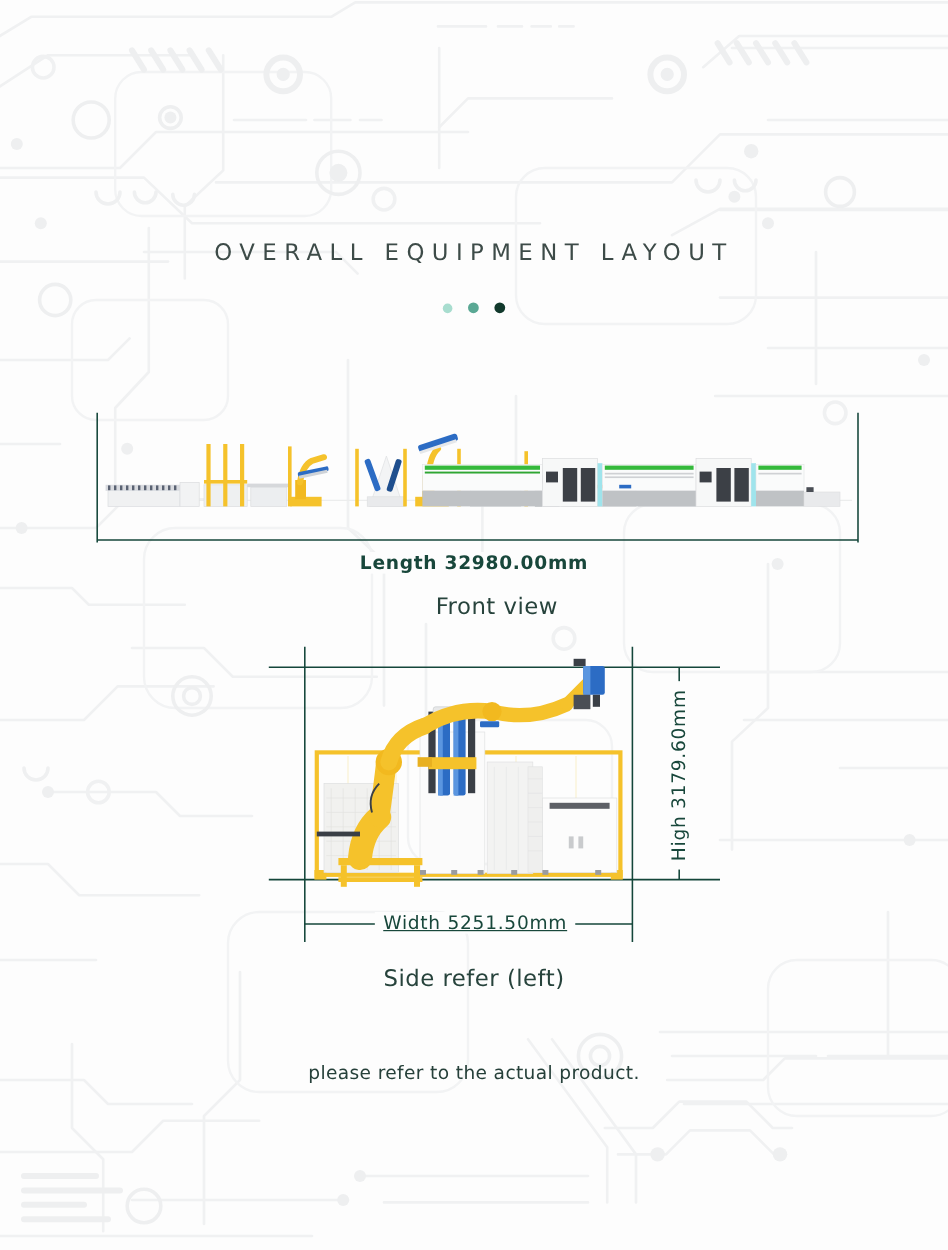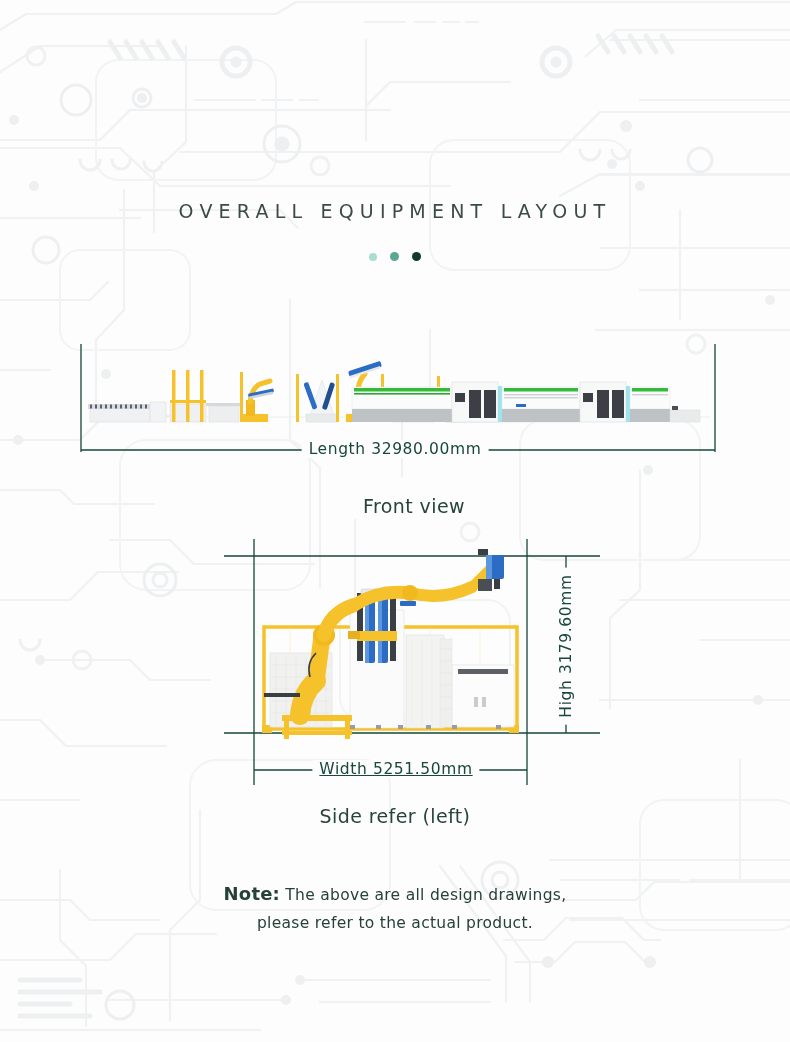--- a/index.html
+++ b/index.html
@@ -52,21 +52,21 @@
   
   .dim-text {
     position: absolute;
     color: #18473b;
     font-size: 15.5px;
     letter-spacing: 0.6px;
     white-space: nowrap;
     background: #fdfdfd;
     padding: 0 7px;
   }
-  #length-label { top: 440px; left: 50%; transform: translateX(-50%); }
+  #length-label { top: 460px; left: 50%; transform: translateX(-50%); font-weight: bold; }
   #width-label  { top: 760px; left: 396px; transform: translateX(-50%); text-decoration: underline; }
   #high-label {
     top: 646px; left: 566px;
     transform: translate(-50%,-50%) rotate(-90deg);
     transform-origin: center center;
   }
 
   
   .view-caption {
     position: absolute;
@@ -603,20 +603,16 @@
     </g>
   </svg>
 
   <div class="dim-text" id="width-label">Width  5251.50mm</div>
 
   <div class="dim-text" id="high-label">High  3179.60mm</div>
 
   <div class="view-caption" id="side-caption">Side refer (left)</div>
 
   <div id="note-block">
-    <div>
-      <span id="note-label">Note:</span>
-      <span>The above are all design drawings,</span>
-    </div>
     <div id="note-line2">please refer to the actual product.</div>
   </div>
 
 </div>
 
 </body></html>

